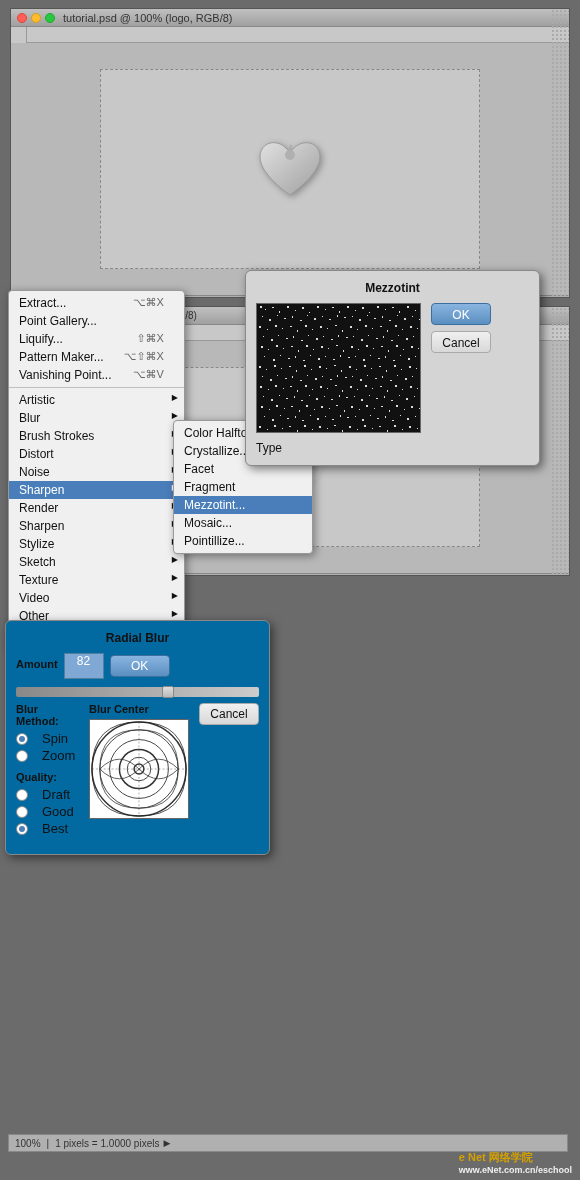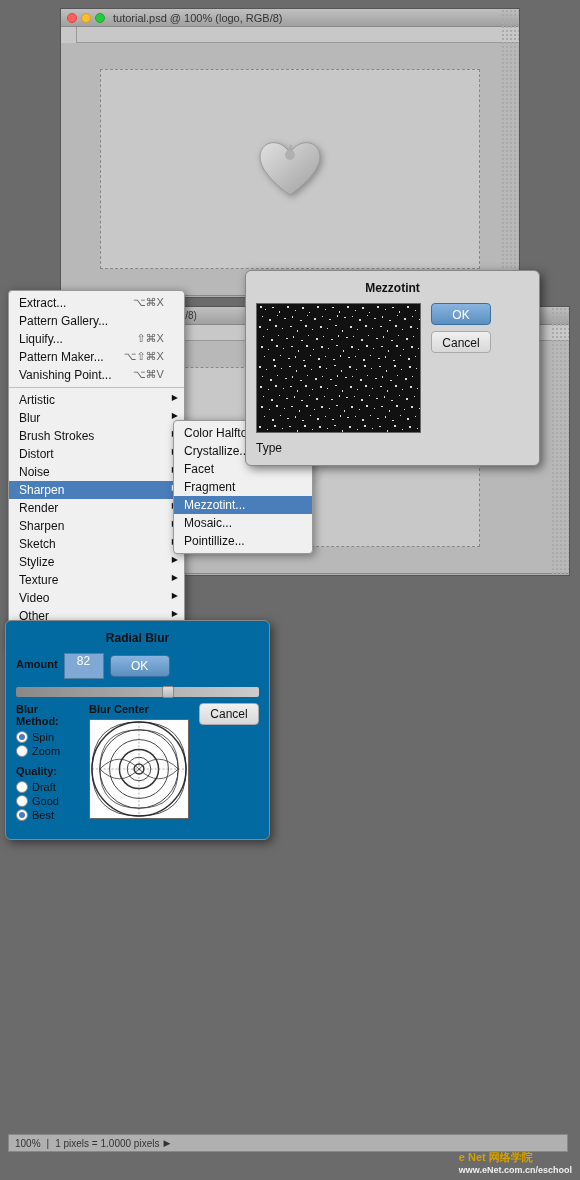--- a/index.html
+++ b/index.html
@@ -8,21 +8,21 @@
       height: 1180px;
       background: #6b6b6b;
       font-family: 'Lucida Grande', Arial, sans-serif;
       font-size: 12px;
       overflow: hidden;
       position: relative;
     }
 
     
     .ps-canvas-top {
-      width: 460px;
+      width: 560px;
       height: 290px;
       background: #c4b5fd;
       margin: 8px auto 0;
       position: relative;
       border: 1px solid #555;
       overflow: hidden;
     }
 
     .ps-title-bar {
       background: linear-gradient(to bottom, #c0c0c0, #a0a0a0);
@@ -342,24 +342,24 @@
       margin-bottom: 4px;
       color: #111;
     }
 
     .radio-group {
       margin-bottom: 8px;
     }
 
     .radio-item {
       display: flex;
-      align-items: flex-start;
-      gap: 4px;
+      align-items: center;
+      gap: 14px;
       margin-bottom: 2px;
-      font-size: 11px;
+      font-size: 13px;
       color: #111;
     }
 
     .radio-circle {
       width: 12px;
       height: 12px;
       border-radius: 50%;
       border: 1px solid #888;
       background: white;
       position: relative;
@@ -550,21 +550,21 @@
   <div class="side-dots-right"></div>
 </div>
 
 <div class="filter-menu">
   <div class="menu-popup">
     <div class="menu-item">
       <span class="menu-shortcut">⌥⌘X</span>
       <span>Extract...</span>
     </div>
     <div class="menu-item">
-      <span>Pattern Gallery...</span>
+      <span>Point Gallery...</span>
     </div>
     <div class="menu-item">
       <span class="menu-shortcut">⇧⌘X</span>
       <span>Liquify...</span>
     </div>
     <div class="menu-item">
       <span class="menu-shortcut">⌥⇧⌘X</span>
       <span>Pattern Maker...</span>
     </div>
     <div class="menu-item">
@@ -573,22 +573,22 @@
     </div>
     <div class="menu-separator"></div>
     <div class="menu-item has-sub"><span>Artistic</span></div>
     <div class="menu-item has-sub"><span>Blur</span></div>
     <div class="menu-item has-sub"><span>Brush Strokes</span></div>
     <div class="menu-item has-sub"><span>Distort</span></div>
     <div class="menu-item has-sub"><span>Noise</span></div>
     <div class="menu-item has-sub highlighted"><span>Sharpen</span></div>
     <div class="menu-item has-sub"><span>Render</span></div>
     <div class="menu-item has-sub"><span>Sharpen</span></div>
+    <div class="menu-item has-sub"><span>Stylize</span></div>
     <div class="menu-item has-sub"><span>Sketch</span></div>
-    <div class="menu-item has-sub"><span>Stylize</span></div>
     <div class="menu-item has-sub"><span>Texture</span></div>
     <div class="menu-item has-sub"><span>Video</span></div>
     <div class="menu-item has-sub"><span>Other</span></div>
     <div class="menu-separator"></div>
     <div class="menu-item has-sub"><span>Digimarc</span></div>
   </div>
 
   <div class="submenu-container">
     <div class="submenu-popup">
       <div class="menu-item"><span>Color Halftone...</span></div>

